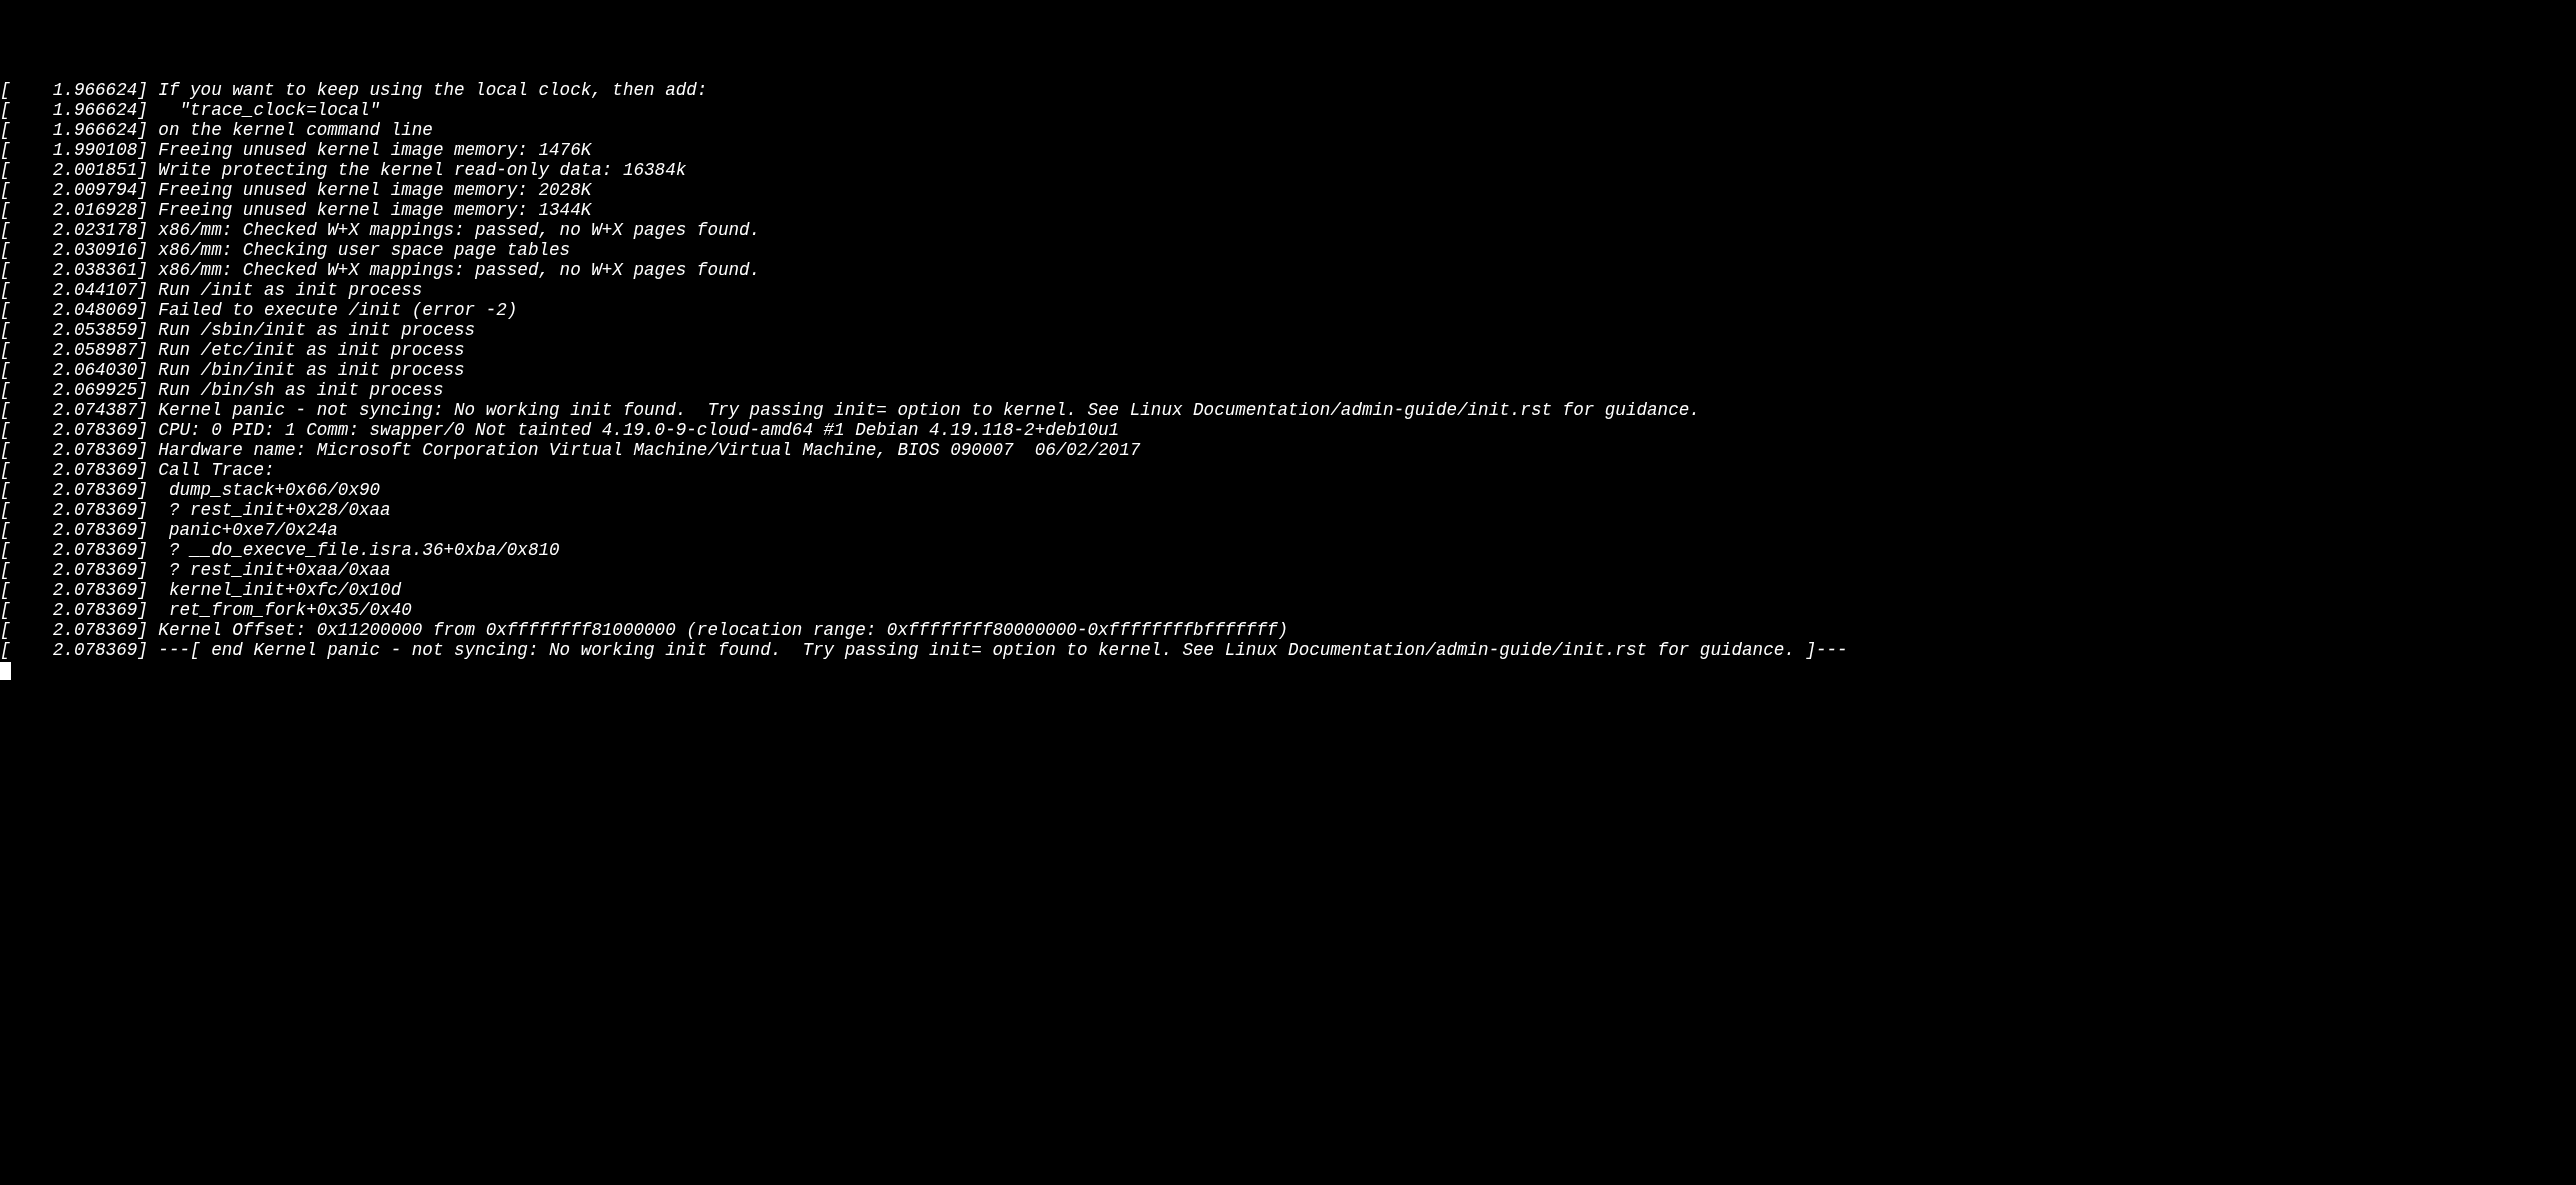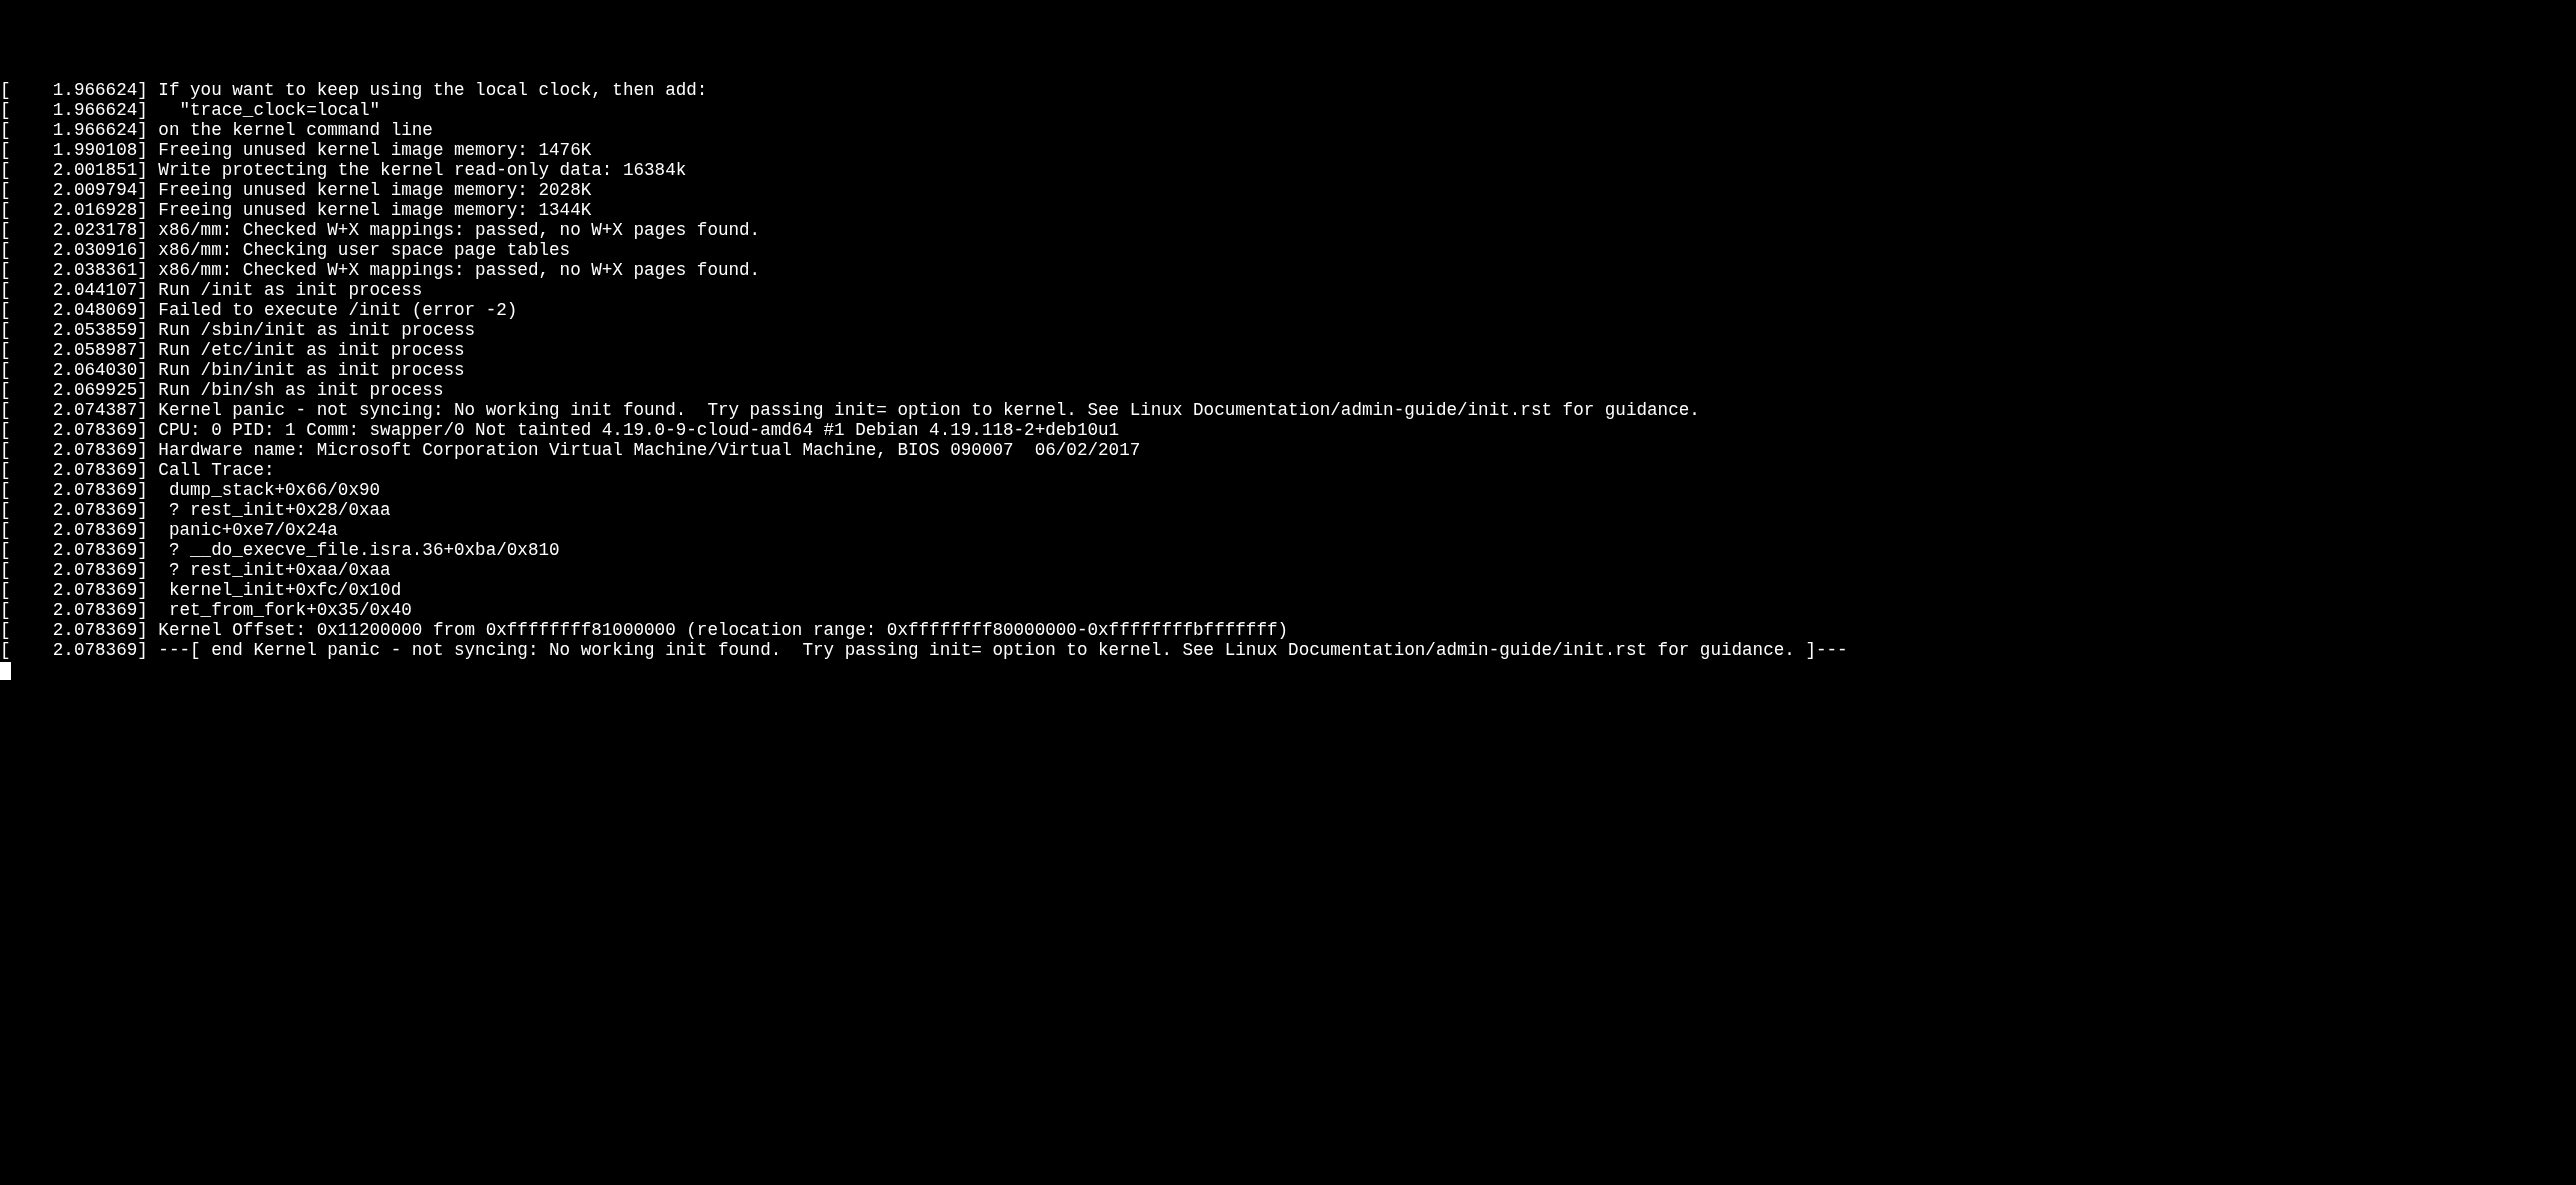--- a/index.html
+++ b/index.html
@@ -13,20 +13,21 @@
       font-family: "Consolas", "Courier New", monospace;
       font-size: 17.6px;
       line-height: 20px;
       white-space: pre;
       padding: 0;
       overflow-x: hidden;
       width: 2576px;
     }
     #console-output {
       width: 100%;
+      font-style: italic;
     }
     .log-line {
       white-space: pre-wrap;
       word-break: break-all;
     }
     .cursor {
       display: inline-block;
       width: 10.5px;
       height: 17.6px;
       background-color: #ffffff;

